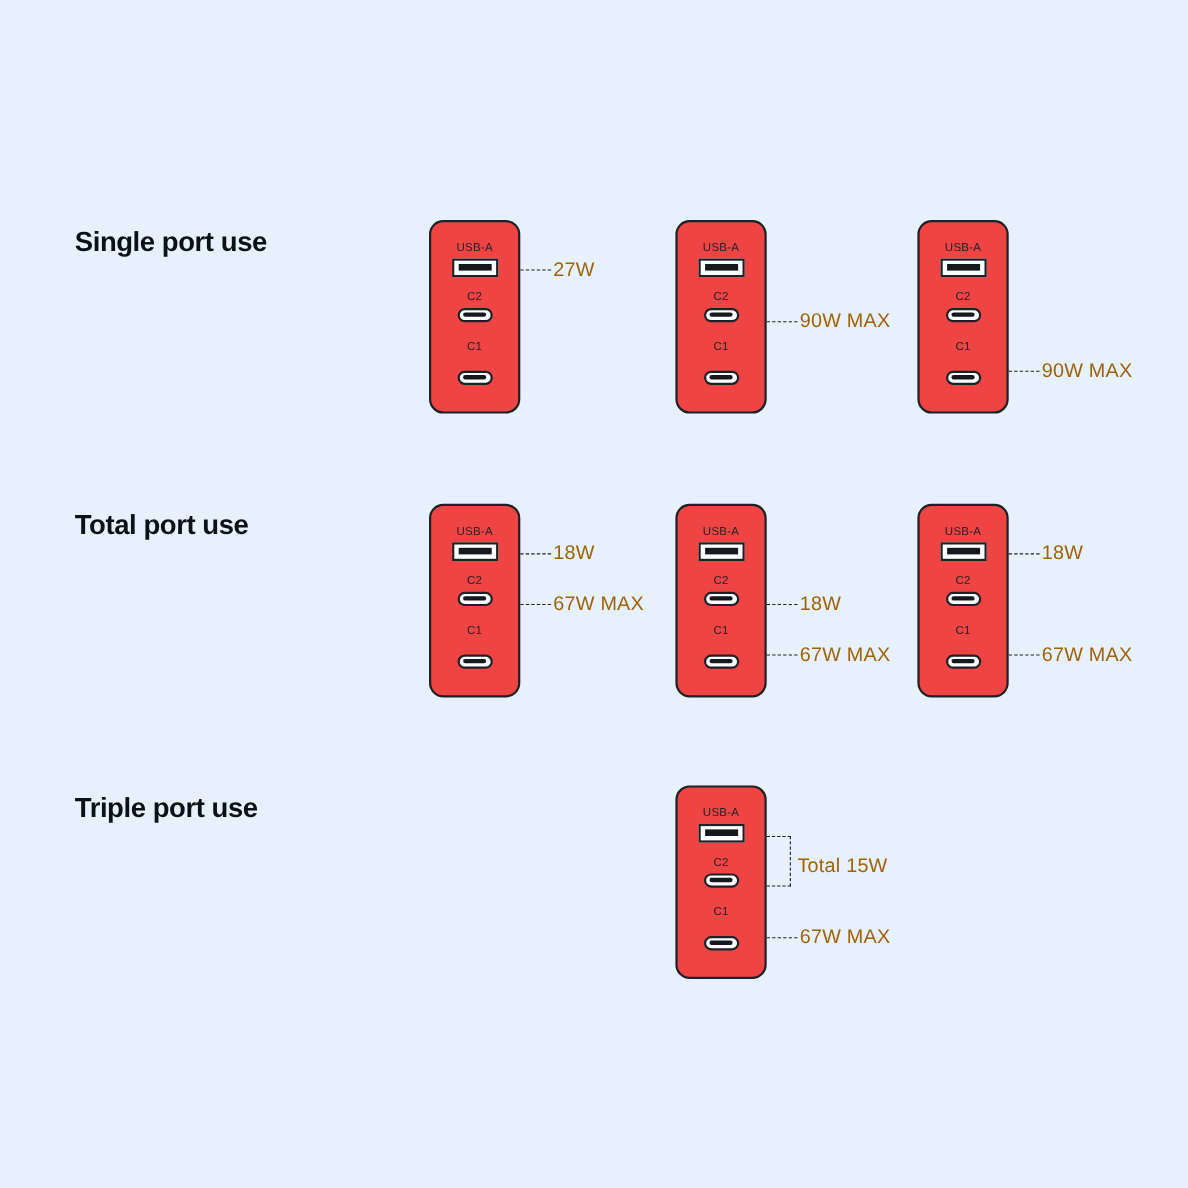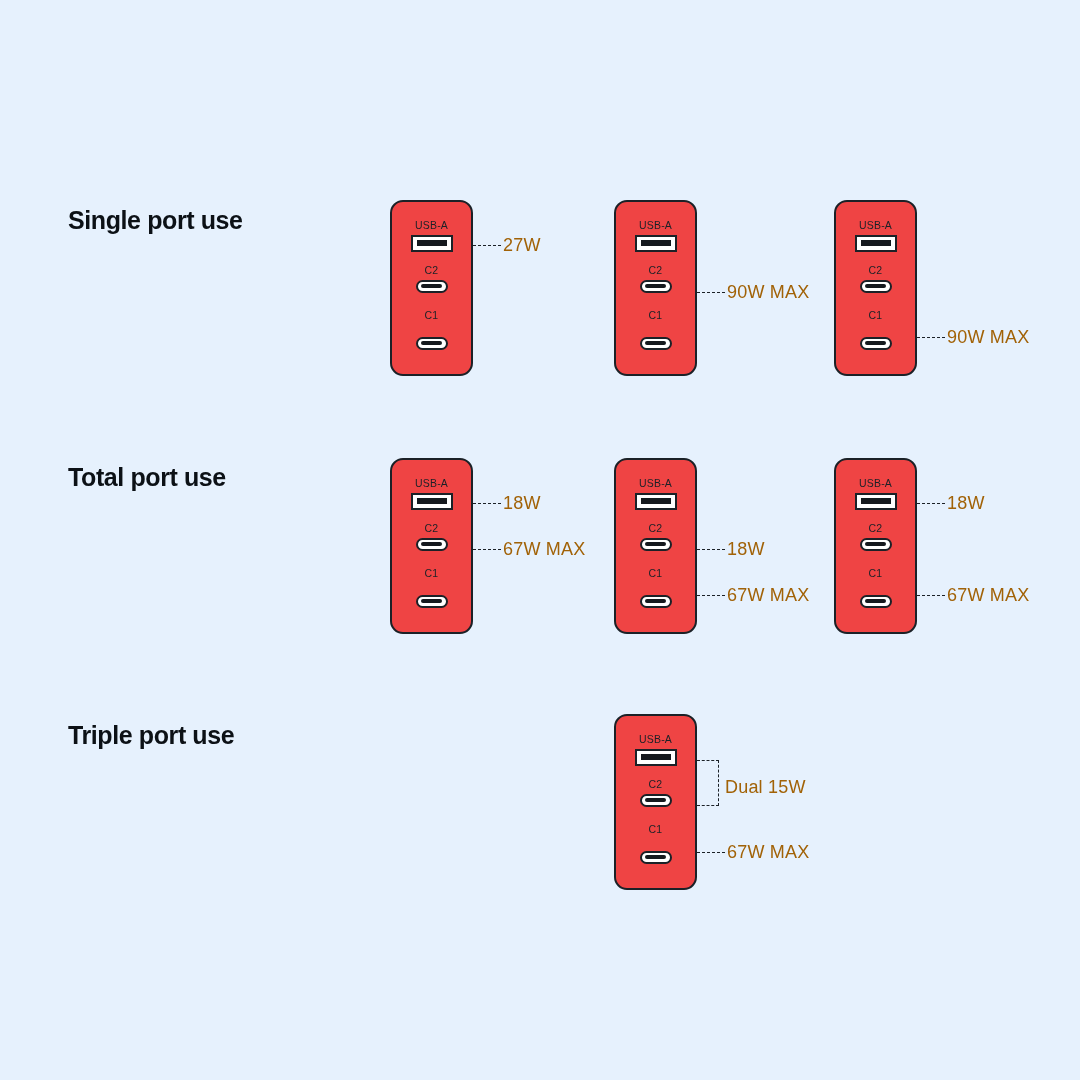--- a/index.html
+++ b/index.html
@@ -266,19 +266,19 @@
       </div>
       <div class="port slot-c1">
         <span class="port-label">C1</span>
         <span class="usb-c-port">
             <i></i>
           </span>
       </div>
     </div>
 
     <div class="bracket" style="left:697px; top:760px; width:22px; height:46px;"></div>
-    <div class="leader-label" style="left:725px; top:787px;">Dual 15W</div>
+    <div class="leader-label" style="left:725px; top:787px;">Total 15W</div>
 
     <div class="leader" style="left:697px; top:852px; width:28px;"></div>
     <div class="leader-label" style="left:727px; top:852px;">67W MAX</div>
   </div>
 
 </div>
 
 </body></html>

